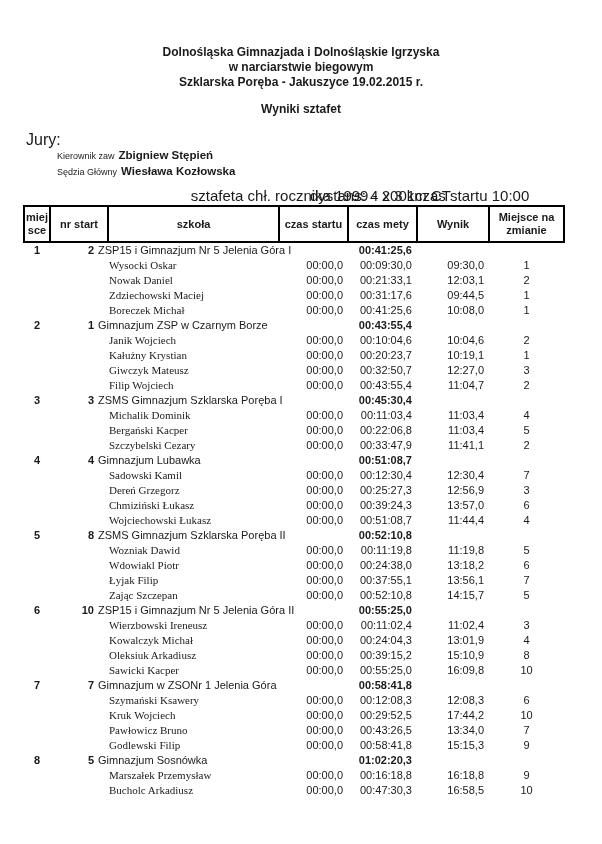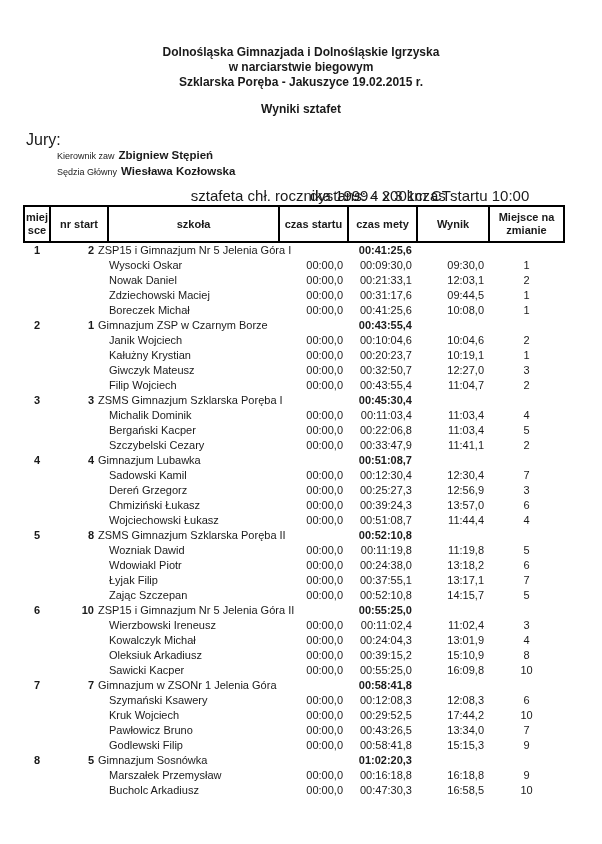--- a/index.html
+++ b/index.html
@@ -27,21 +27,21 @@
   .race-start { position:absolute; left:392px; top:0; }
 
   table.results { border-collapse:collapse; table-layout:fixed; width:540px;
                   margin-left:23px; margin-top:2px; font-size:11px; }
   thead td { border:2px solid #000; font-weight:bold; text-align:center;
              vertical-align:middle; line-height:13px; padding:2px 1px; height:36px; }
   tbody td { padding:0; height:15px; line-height:14.6px; white-space:nowrap; vertical-align:middle; }
 
   .c-right  { text-align:right; padding-right:5px !important; }
   .c-center { text-align:center; }
-  .c-left   { padding-left:1px !important; }
+  .c-left   { padding-left:1px !important;font-family:Liberation Serif, serif; }
   .bold     { font-weight:bold; }
 
   .nr-span { display:inline-block; width:44px; text-align:right; font-weight:bold; }
   .school-span { font-weight:normal; margin-left:4px; }
 </style>
 </head>
 <body>
 
 <div class="page">
 
@@ -279,21 +279,21 @@
           <td class="c-right">00:24:38,0</td>
           <td class="c-right">13:18,2</td>
           <td class="c-center">6</td>
         </tr>
         <tr>
           <td></td>
           <td></td>
           <td class="c-left">Łyjak Filip</td>
           <td class="c-right">00:00,0</td>
           <td class="c-right">00:37:55,1</td>
-          <td class="c-right">13:17,1</td>
+          <td class="c-right">13:56,1</td>
           <td class="c-center">7</td>
         </tr>
         <tr>
           <td></td>
           <td></td>
           <td class="c-left">Zając Szczepan</td>
           <td class="c-right">00:00,0</td>
           <td class="c-right">00:52:10,8</td>
           <td class="c-right">14:15,7</td>
           <td class="c-center">5</td>

